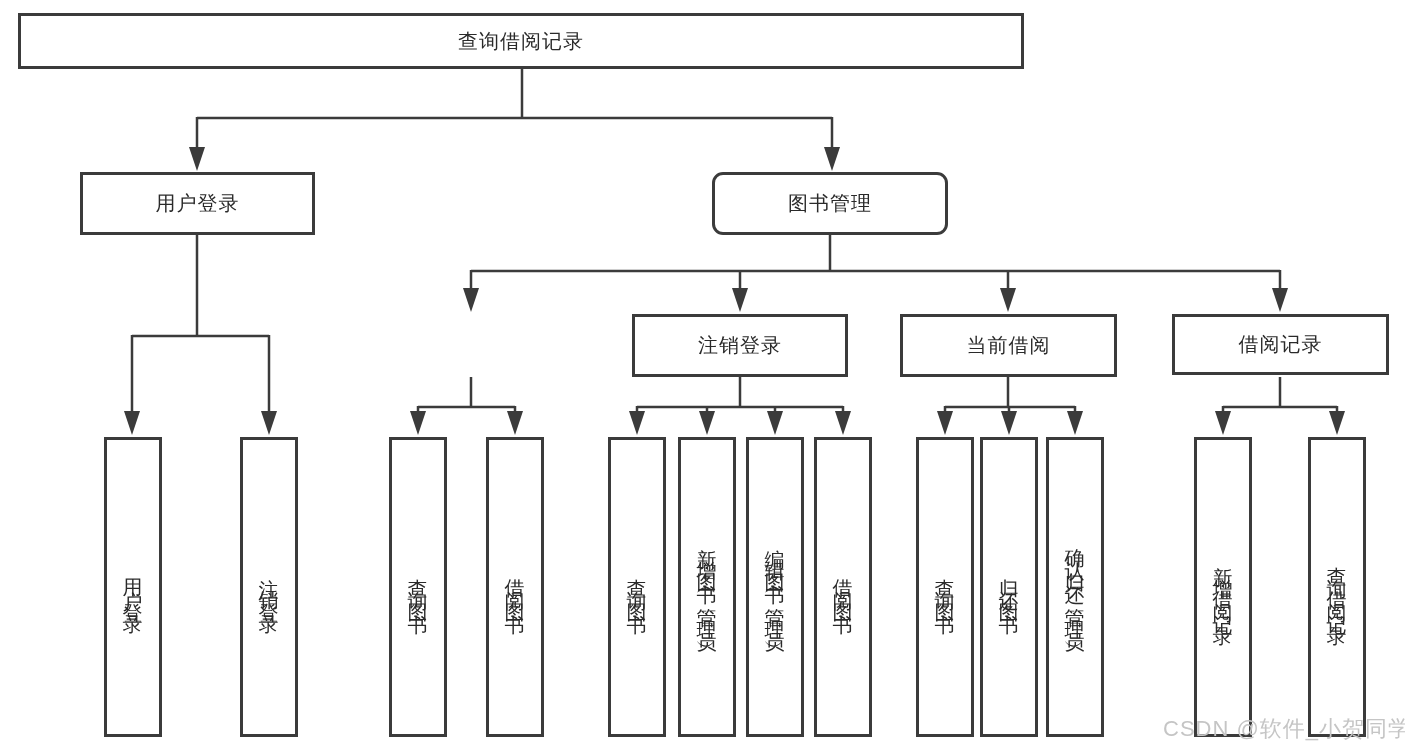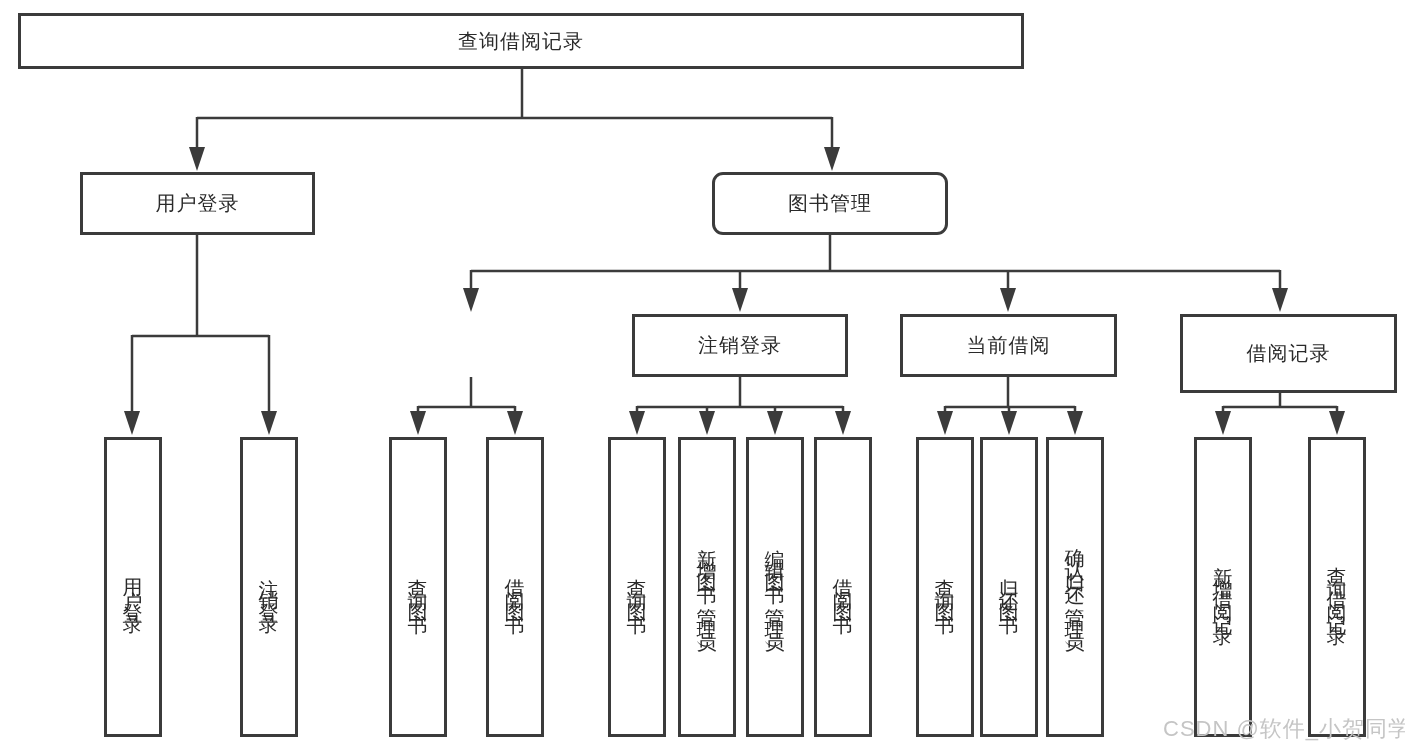--- a/index.html
+++ b/index.html
@@ -139,21 +139,21 @@
     </g>
   </svg>
 
   <div class="node" style="left:18px; top:13px; width:1006px; height:56px;">查询借阅记录</div>
 
   <div class="node" style="left:80px; top:172px; width:235px; height:63px;">用户登录</div>
   <div class="node" style="left:712px; top:172px; width:236px; height:63px;border-radius:11px;">图书管理</div>
 
   <div class="node" style="left:632px; top:314px; width:216px; height:63px;">注销登录</div>
   <div class="node" style="left:900px; top:314px; width:217px; height:63px;">当前借阅</div>
-  <div class="node" style="left:1172px; top:314px; width:217px; height:79px;margin-left:8px;">借阅记录</div>
+  <div class="node" style="left:1172px; top:314px; width:217px; height:61px;">借阅记录</div>
 
   <div class="leaf" style="left:104px;">
     <span>用户登录</span>
   </div>
   <div class="leaf" style="left:240px;">
     <span>注销登录</span>
   </div>
 
   <div class="leaf" style="left:389px;">
     <span>查询图书</span>

